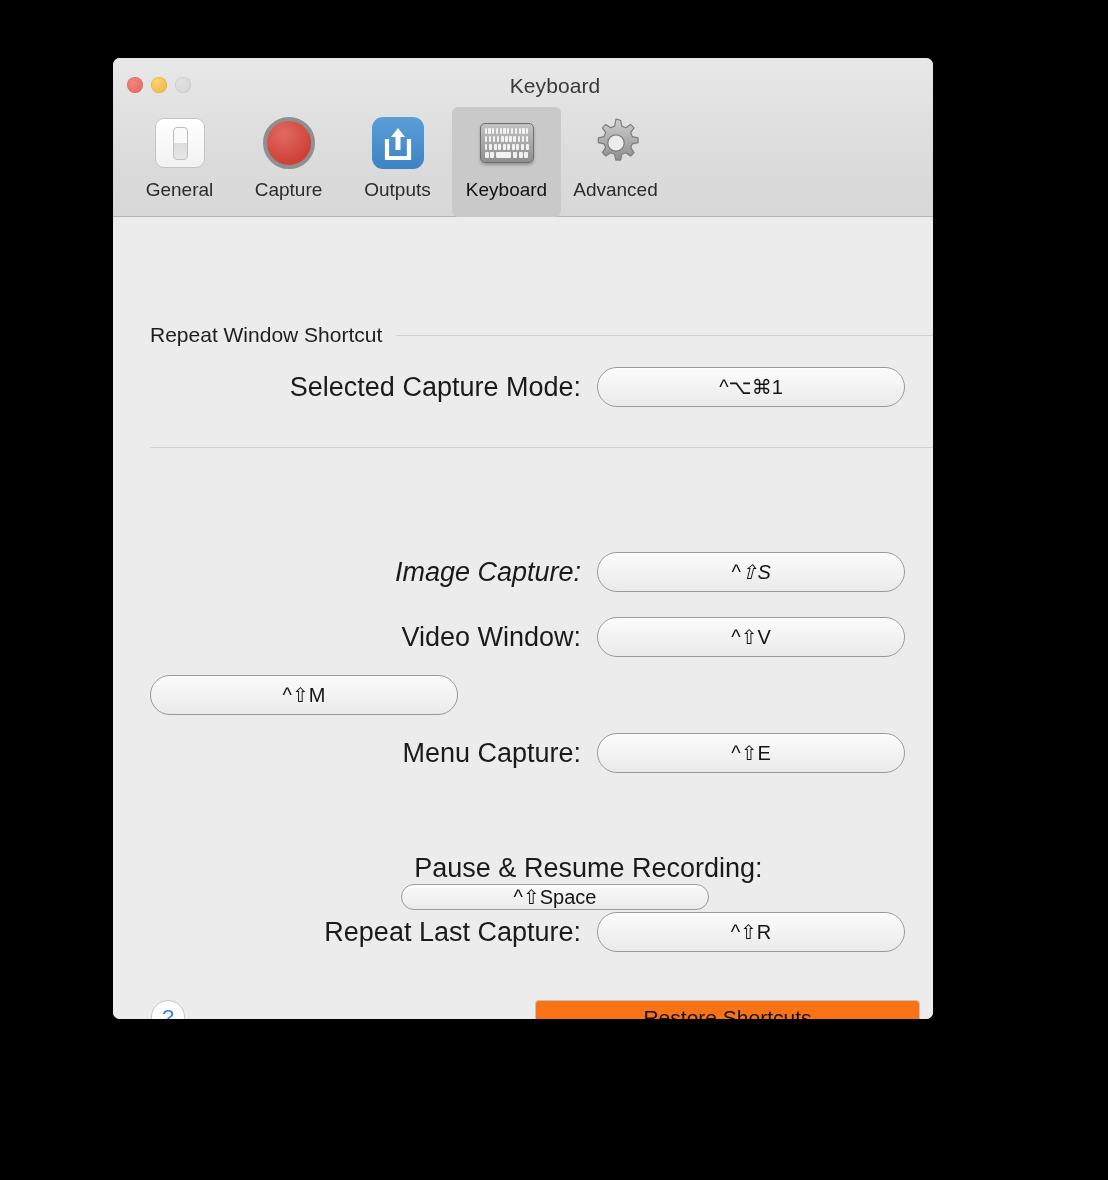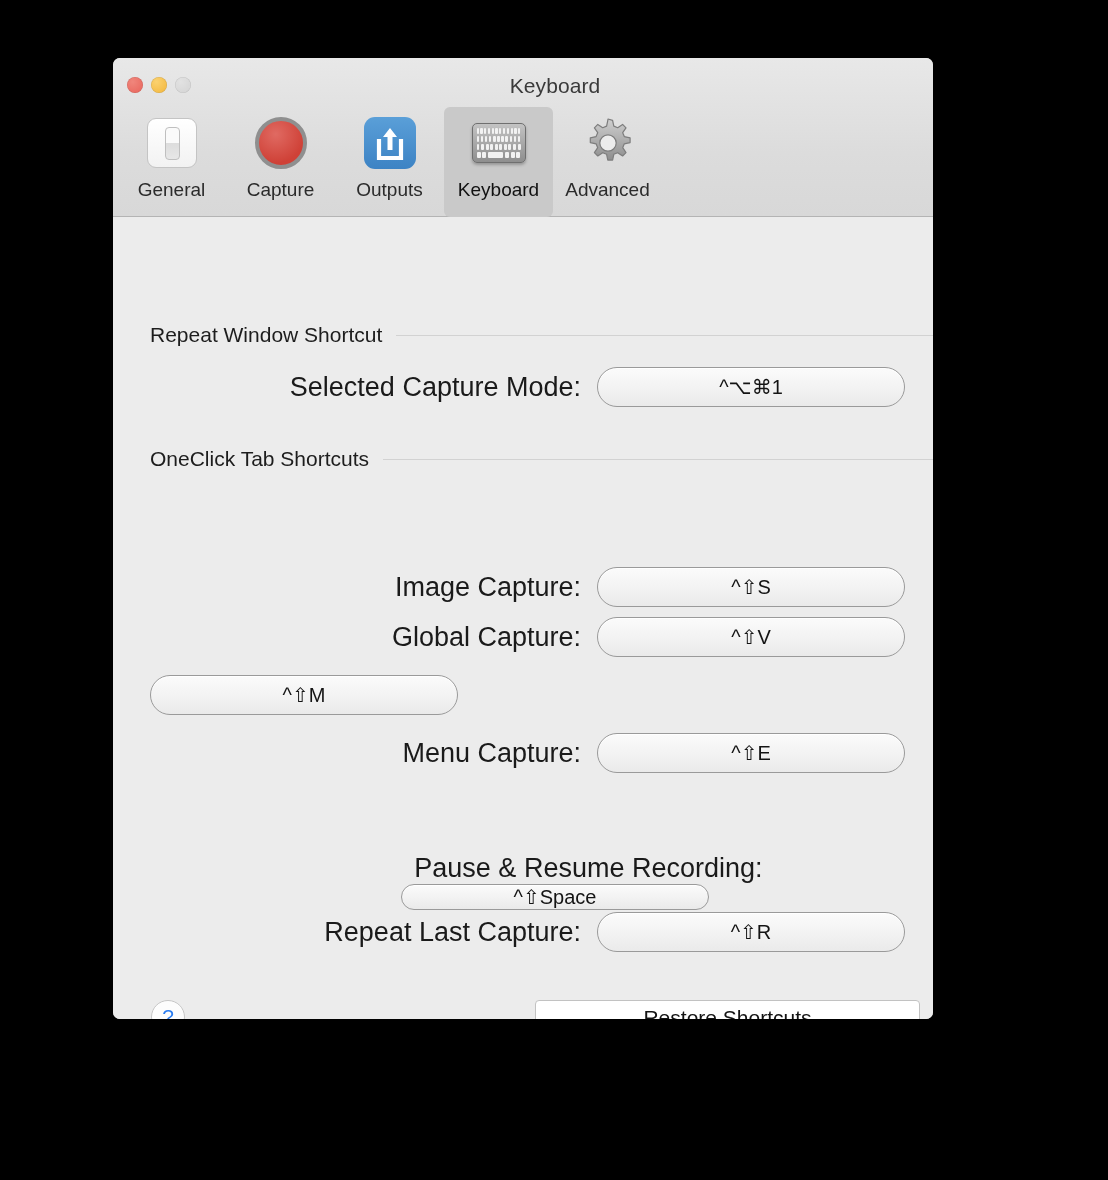--- a/index.html
+++ b/index.html
@@ -62,21 +62,21 @@
     text-align: center;
     font-size: 21px;
     color: #3a3a3a;
     font-weight: 400;
     letter-spacing: 0.1px;
   }
 
   
   #toolbar {
     position: absolute;
-    left: 4px;
+    left: 12px;
     top: 49px;
     display: flex;
     align-items: flex-end;
   }
   .tab {
     width: 109px;
     height: 110px;
     border-radius: 6px;
     display: flex;
     flex-direction: column;
@@ -239,21 +239,21 @@
     box-sizing: border-box;
   }
 
   #restore-button {
     position: absolute;
     left: 422px;
     top: 783px;
     width: 385px;
     height: 36px;
     border-radius: 4px;
-    background: #ffffff;
+    background: #f97316;
     border: 1px solid #c2c2c2;
     display: flex;
     align-items: center;
     justify-content: center;
     font-size: 21px;
     color: #141414;
     cursor: default;
     box-sizing: border-box;
   }
 </style>
@@ -380,32 +380,31 @@
       <div class="section-title">Repeat Window Shortcut</div>
       <div class="section-rule"></div>
     </div>
 
     <div class="row" style="top:149px;">
       <div class="row-label">Selected Capture Mode:</div>
       <div class="shortcut-field">^⌥⌘1</div>
     </div>
 
     <div class="section-header" style="top:230px;">
-      <div class="section-title">OneClick Tab Shortcuts</div>
       <div class="section-rule"></div>
     </div>
 
 
-    <div class="row" style="top:349px;">
+    <div class="row" style="top:334px;font-style:italic;">
       <div class="row-label">Image Capture:</div>
       <div class="shortcut-field">^⇧S</div>
     </div>
 
     <div class="row" style="top:399px;">
-      <div class="row-label">Global Capture:</div>
+      <div class="row-label">Video Window:</div>
       <div class="shortcut-field">^⇧V</div>
     </div>
 
     <div class="row" style="top:457px;">
       <div class="shortcut-field">^⇧M</div>
     </div>
 
     <div class="row" style="top:515px;">
       <div class="row-label">Menu Capture:</div>
       <div class="shortcut-field">^⇧E</div>

